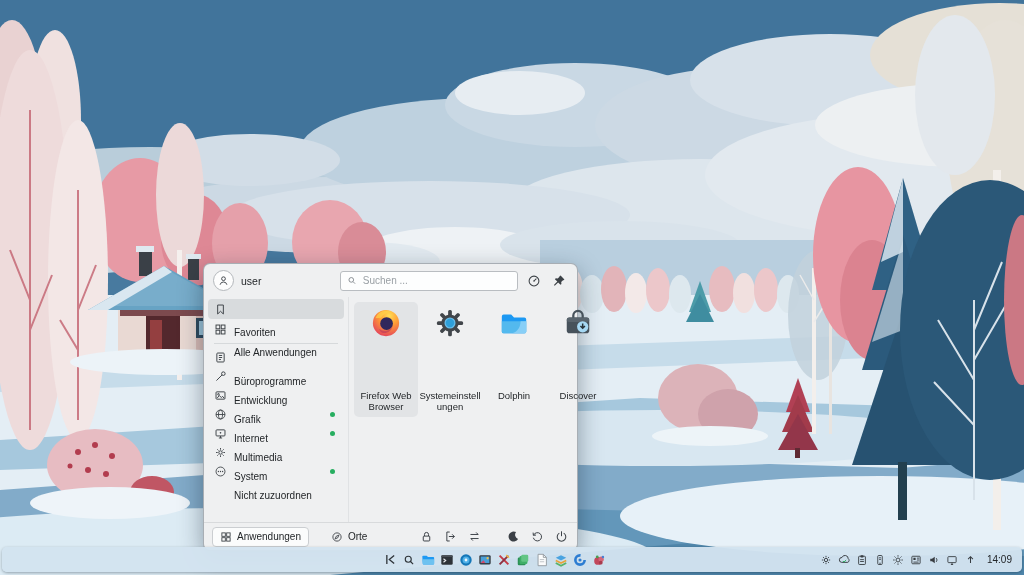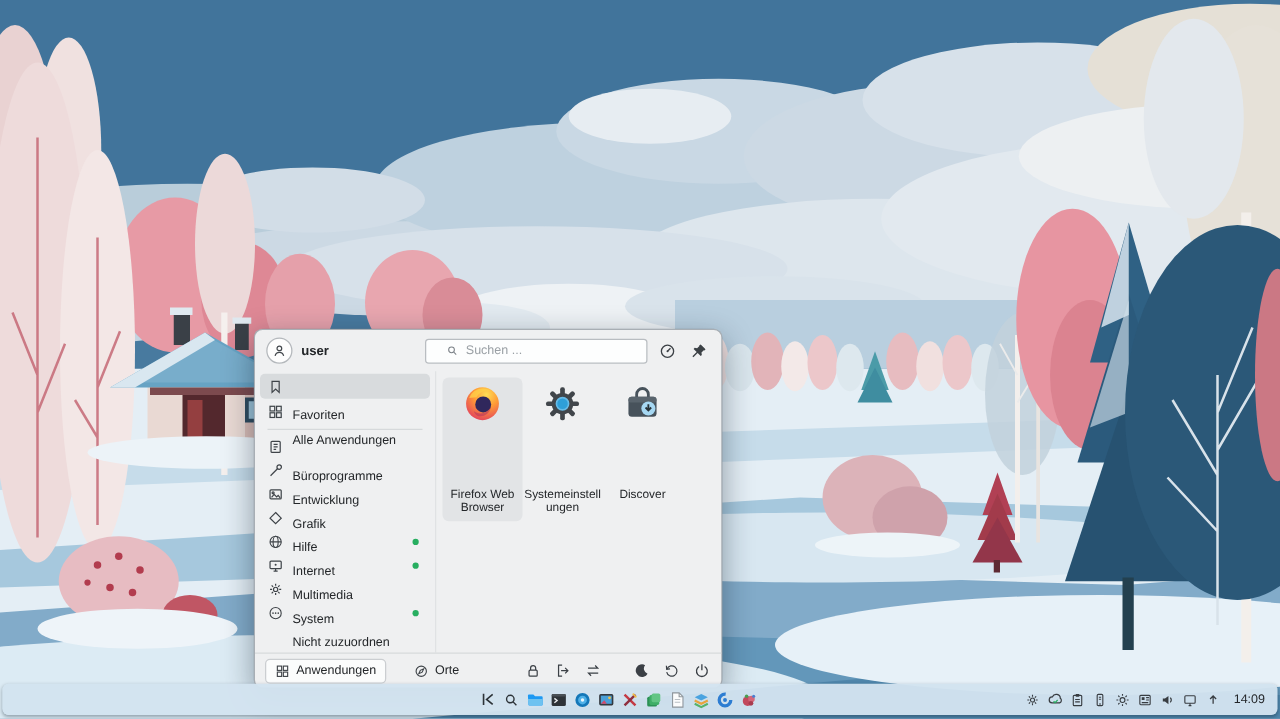--- a/index.html
+++ b/index.html
@@ -8,23 +8,23 @@
   .wallpaper{position:absolute;inset:0;}
 
   
   .menu{position:absolute;left:203px;top:263px;width:375px;height:288px;
     background:#eff0f1;border:1px solid rgba(110,120,130,.55);border-radius:7px;
     box-shadow:0 8px 24px rgba(15,30,45,.40);display:flex;flex-direction:column;
     font-size:10px;box-sizing:border-box;}
   .menu-header{height:33px;display:flex;align-items:center;padding:0 9px;gap:7px;flex:0 0 auto;}
   .avatar{width:19px;height:19px;border-radius:50%;background:#fdfdfd;border:1px solid #b4b8bc;
     display:flex;align-items:center;justify-content:center;flex:0 0 auto;}
-  .user-name{font-size:10.5px;font-weight:bold;}
+  .user-name{font-size:10.5px;}
   .searchbox{margin-left:auto;width:178px;height:20px;background:#fdfefe;border:1px solid #b9bdc1;
-    border-radius:3px;display:flex;align-items:center;padding:0 16px;gap:4px;box-sizing:border-box;}
+    border-radius:3px;display:flex;align-items:center;padding:0 6px;gap:4px;box-sizing:border-box;}
   .searchbox input{border:none;outline:none;background:transparent;font-size:10px;width:100%;
     font-family:inherit;color:#232629;}
   .searchbox input::placeholder{color:#9aa0a5;}
   .hbtn{width:18px;height:18px;display:flex;align-items:center;justify-content:center;border-radius:3px;}
 
   .menu-body{flex:1;display:flex;min-height:0;}
   .sidebar{width:145px;flex:0 0 auto;border-right:1px solid #e0e2e4;padding:2px 4px;box-sizing:border-box;}
   .side-item{height:20px;display:flex;align-items:center;gap:7px;padding:0 6px;border-radius:4px;}
   .side-item.cat{height:19px;}
   .side-item.selected{background:#d8dbdd;}
@@ -259,27 +259,20 @@
         <div class="side-item cat">
           <svg width="13" height="13" viewBox="0 0 16 16" fill="none" stroke="#3f4449" stroke-width="1.2">
               <rect x="2.5" y="3.5" width="11" height="9" rx="1"></rect>
               <circle cx="5.5" cy="6.5" r="1"></circle>
               <path d="M4 11l2.5-3 2.5 2.5 1.5-1.5 2 2.5"></path>
             </svg>
           <span class="lbl">Grafik</span>
 
         </div>
         <div class="side-item cat">
-          <svg width="13" height="13" viewBox="0 0 16 16" fill="none" stroke="#3f4449" stroke-width="1.2">
-              <path d="M8 2.5L13.5 8 8 13.5 2.5 8z"></path>
-            </svg>
-          <span class="lbl">Hilfe</span>
-
-        </div>
-        <div class="side-item cat">
           <svg width="13" height="13" viewBox="0 0 16 16" fill="none" stroke="#3f4449" stroke-width="1.1">
               <circle cx="8" cy="8" r="5.5"></circle>
               <ellipse cx="8" cy="8" rx="2.5" ry="5.5"></ellipse>
               <path d="M2.5 8h11"></path>
             </svg>
           <span class="lbl">Internet</span>
           <span class="dot"></span>
         </div>
         <div class="side-item cat">
           <svg width="13" height="13" viewBox="0 0 16 16" fill="none" stroke="#3f4449" stroke-width="1.2">
@@ -341,20 +334,28 @@
                 <rect x="14" y="2" width="4" height="7" rx="1.6" transform="rotate(315 16 16)"></rect>
                 <circle cx="16" cy="16" r="9.2"></circle>
               </g>
               <circle cx="16" cy="16" r="5.2" fill="#2e9fd9"></circle>
               <circle cx="16" cy="16" r="5.2" fill="none" stroke="#66bbe8" stroke-width="1.4"></circle>
             </svg>
             <span class="app-label">Systemeinstellungen</span>
           </div>
           <div class="tile">
             <svg width="30" height="30" viewBox="0 0 32 32">
+              <path d="M3 9a2 2 0 012-2h8l3 3h11a2 2 0 012 2v13a2 2 0 01-2 2H5a2 2 0 01-2-2z" fill="#1d99f3"></path>
+              <path d="M3 14h26v11a2 2 0 01-2 2H5a2 2 0 01-2-2z" fill="#53b9ee"></path>
+              <path d="M14 27c6.5-2 9-7.5 9-13h6v11a2 2 0 01-2 2z" fill="#8ed1f7" opacity="0.9"></path>
+            </svg>
+            <span class="app-label">Dolphin</span>
+          </div>
+          <div class="tile">
+            <svg width="30" height="30" viewBox="0 0 32 32">
               <path d="M11 12V8a5 5 0 0110 0v4" fill="none" stroke="#47525b" stroke-width="2.4"></path>
               <rect x="4" y="10" width="24" height="17" rx="3" fill="#47525b"></rect>
               <rect x="4" y="10" width="24" height="5" rx="2.5" fill="#59646d"></rect>
               <circle cx="21" cy="20" r="6" fill="#a6d8f3"></circle>
               <path d="M21 16.5v5M18.6 19.2l2.4 2.4 2.4-2.4" stroke="#273238" stroke-width="1.6" fill="none"></path>
             </svg>
             <span class="app-label">Discover</span>
           </div>
         </div>
       </div>

